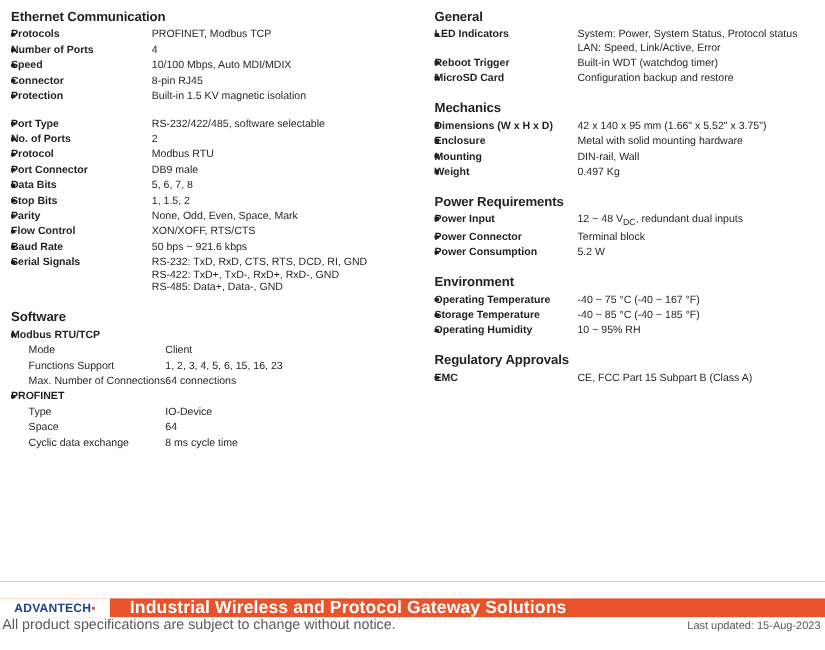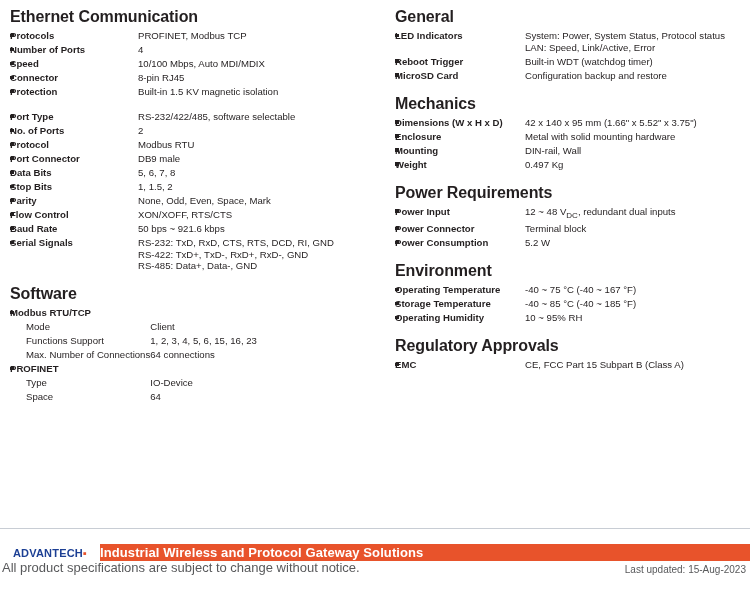--- a/index.html
+++ b/index.html
@@ -16,21 +16,21 @@
     overflow: hidden;
   }
   .cols {
     display: flex;
     padding: 8px 10px 0 10px;
   }
   .col { width: 365px; }
   .col.right { padding-left: 20px; }
 
   h2.section {
-    font-size: 16px;
+    font-size: 12px;
     font-weight: bold;
     margin: 0 0 4px 0;
     letter-spacing: -0.1px;
   }
   .section-gap { height: 11px; }
 
   table.spec {
     width: 100%;
     border-collapse: collapse;
     margin: 0 0 0 0;
@@ -91,22 +91,23 @@
   }
   .logo-text {
     font-size: 11px;
     font-weight: bold;
     color: #1c3f94;
     letter-spacing: 0.2px;
   }
   .logo-text .dot { color: #e8532b; }
   .footer-bar .bar-title {
     color: #ffffff;
-    font-size: 13px;
+    font-size: 16px;
     font-weight: bold;
+    padding-left: 18px;
     letter-spacing: 0.1px;
   }
   .footer-note {
     position: absolute;
     left: 2px; bottom: 16px;
     font-size: 13px;
     color: #58595b;
   }
   .footer-date {
     position: absolute;
@@ -261,20 +262,26 @@
             <tr>
               <td class="label sub"><span>Type</span></td>
               <td class="val">
                 <span class="line">IO-Device</span>
               </td>
             </tr>
             <tr>
               <td class="label sub"><span>Space</span></td>
               <td class="val">
                 <span class="line">64</span>
+              </td>
+            </tr>
+            <tr>
+              <td class="label sub"><span>Cyclic data exchange</span></td>
+              <td class="val">
+                <span class="line">8 ms cycle time</span>
               </td>
             </tr>
           </tbody>
         </table>
       </div>
     <div class="col right" id="right-col">
         <h2 class="section">General</h2>
         <table class="spec right">
           <tbody>
             <tr>

